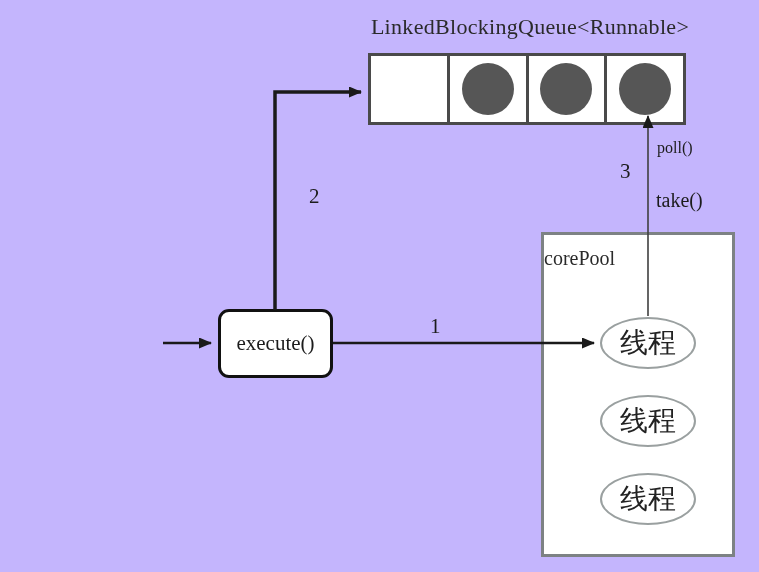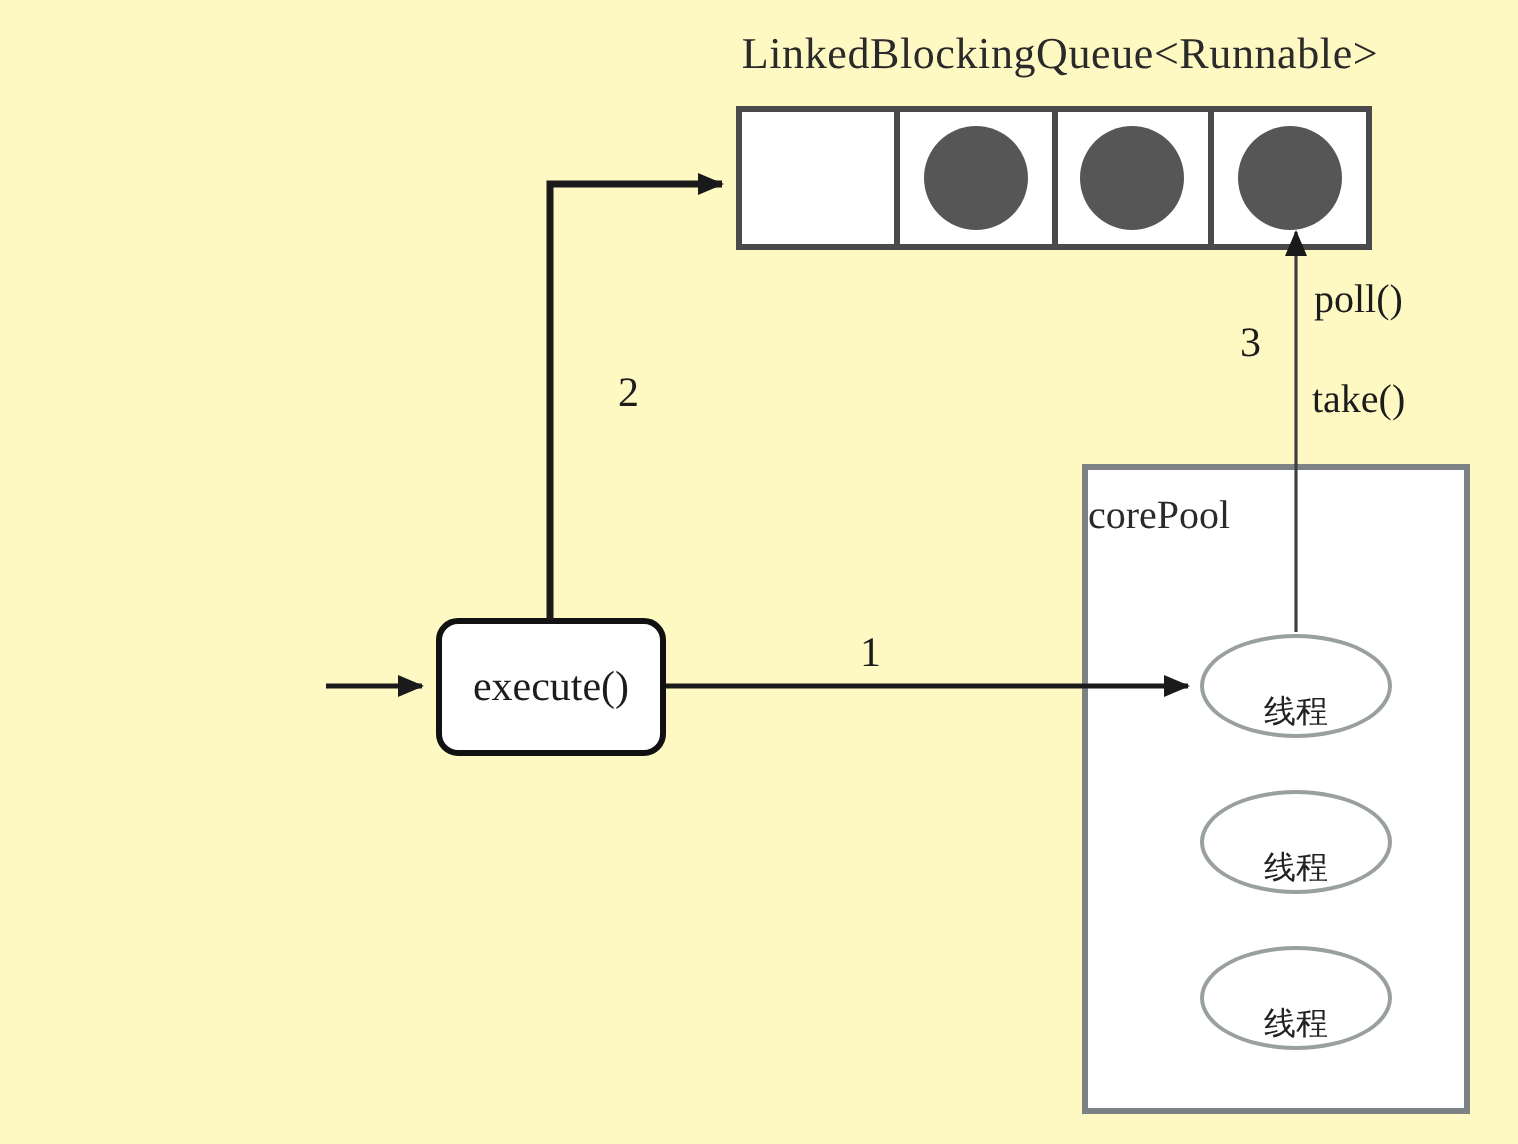--- a/index.html
+++ b/index.html
@@ -1,19 +1,19 @@
 <!DOCTYPE html>
 <html><head>
 <meta charset="utf-8">
 <style>
   html,body{margin:0;padding:0;background:#ffffff;}
   .canvas{
     position:relative;
     width:759px;height:572px;
-    background:#fef9c3;
+    background:#c4b5fd;
     font-family:"Liberation Serif","DejaVu Serif",serif;
     color:#1c1c1c;
     overflow:hidden;
   }
   .lbl{position:absolute;white-space:nowrap;line-height:1;}
   .queue-title{
     position:absolute;left:359px;top:14px;width:342px;
     text-align:center;font-size:22px;letter-spacing:0.3px;color:#2a2a2a;
   }
   
@@ -26,39 +26,39 @@
     flex:1;box-sizing:border-box;border-left:3px solid #4a4a4a;
     display:flex;align-items:center;justify-content:center;
   }
   .queue-cell:first-child{border-left:none;}
   .task-dot{width:52px;height:52px;border-radius:50%;background:#565656;display:none;}
   .queue-cell.filled .task-dot{display:block;}
   
   .step2-label{left:309px;top:186px;font-size:21px;}
   .step1-label{left:430px;top:316px;font-size:21px;}
   .step3-label{left:620px;top:161px;font-size:21px;}
-  .poll-label{left:657px;top:140px;font-size:20px;}
+  .poll-label{left:657px;top:140px;font-size:16px;}
   .take-label{left:656px;top:190px;font-size:20px;}
   
   .pool{
     position:absolute;left:541px;top:232px;width:194px;height:325px;
     box-sizing:border-box;border:3px solid #7d8284;background:#ffffff;
   }
   .pool-title{
     position:absolute;left:0;right:0;top:12px;
     text-align:left;font-size:20px;color:#2a2a2a;
   }
   .ellipse{
     position:absolute;border-radius:50%;background:#ffffff;
     display:flex;align-items:center;justify-content:center;
     box-sizing:border-box;
   }
   .thread{
     left:56px;width:96px;height:52px;
-    border:2px solid #9aa0a0;font-size:16px;color:#222;align-items:flex-end;
+    border:2px solid #9aa0a0;font-size:28px;color:#222;
   }
   .thread-1{top:82px;}
   .thread-2{top:160px;}
   .thread-3{top:238px;}
   .main-thread{
     left:28px;top:313px;width:134px;height:60px;
     border:3px solid #161616;font-size:22px;
   }
   .execute{
     position:absolute;left:218px;top:309px;width:115px;height:69px;

